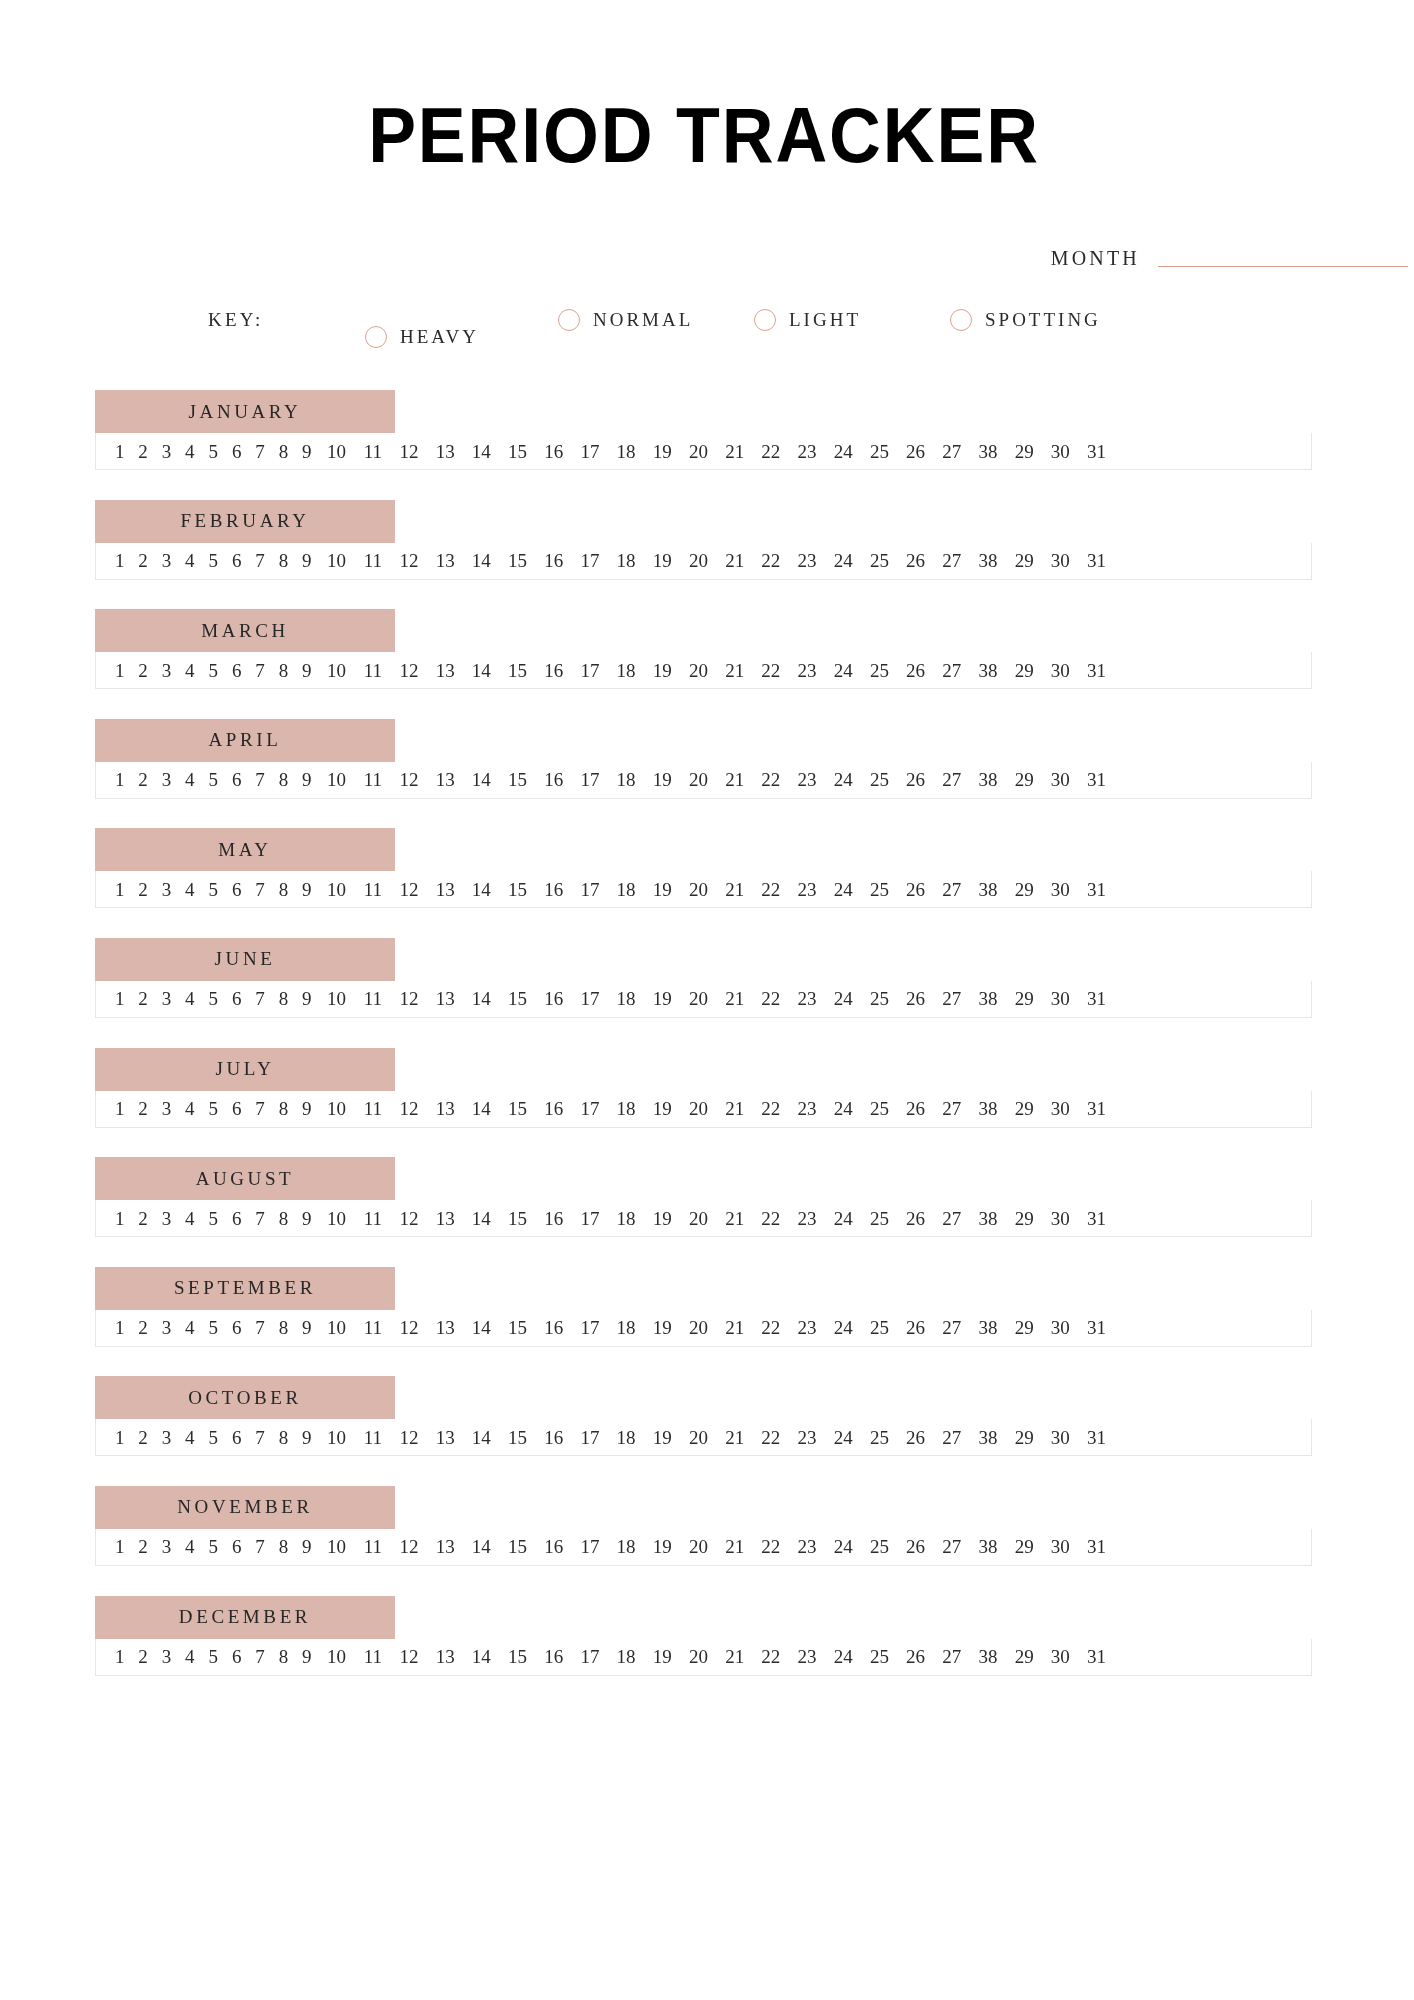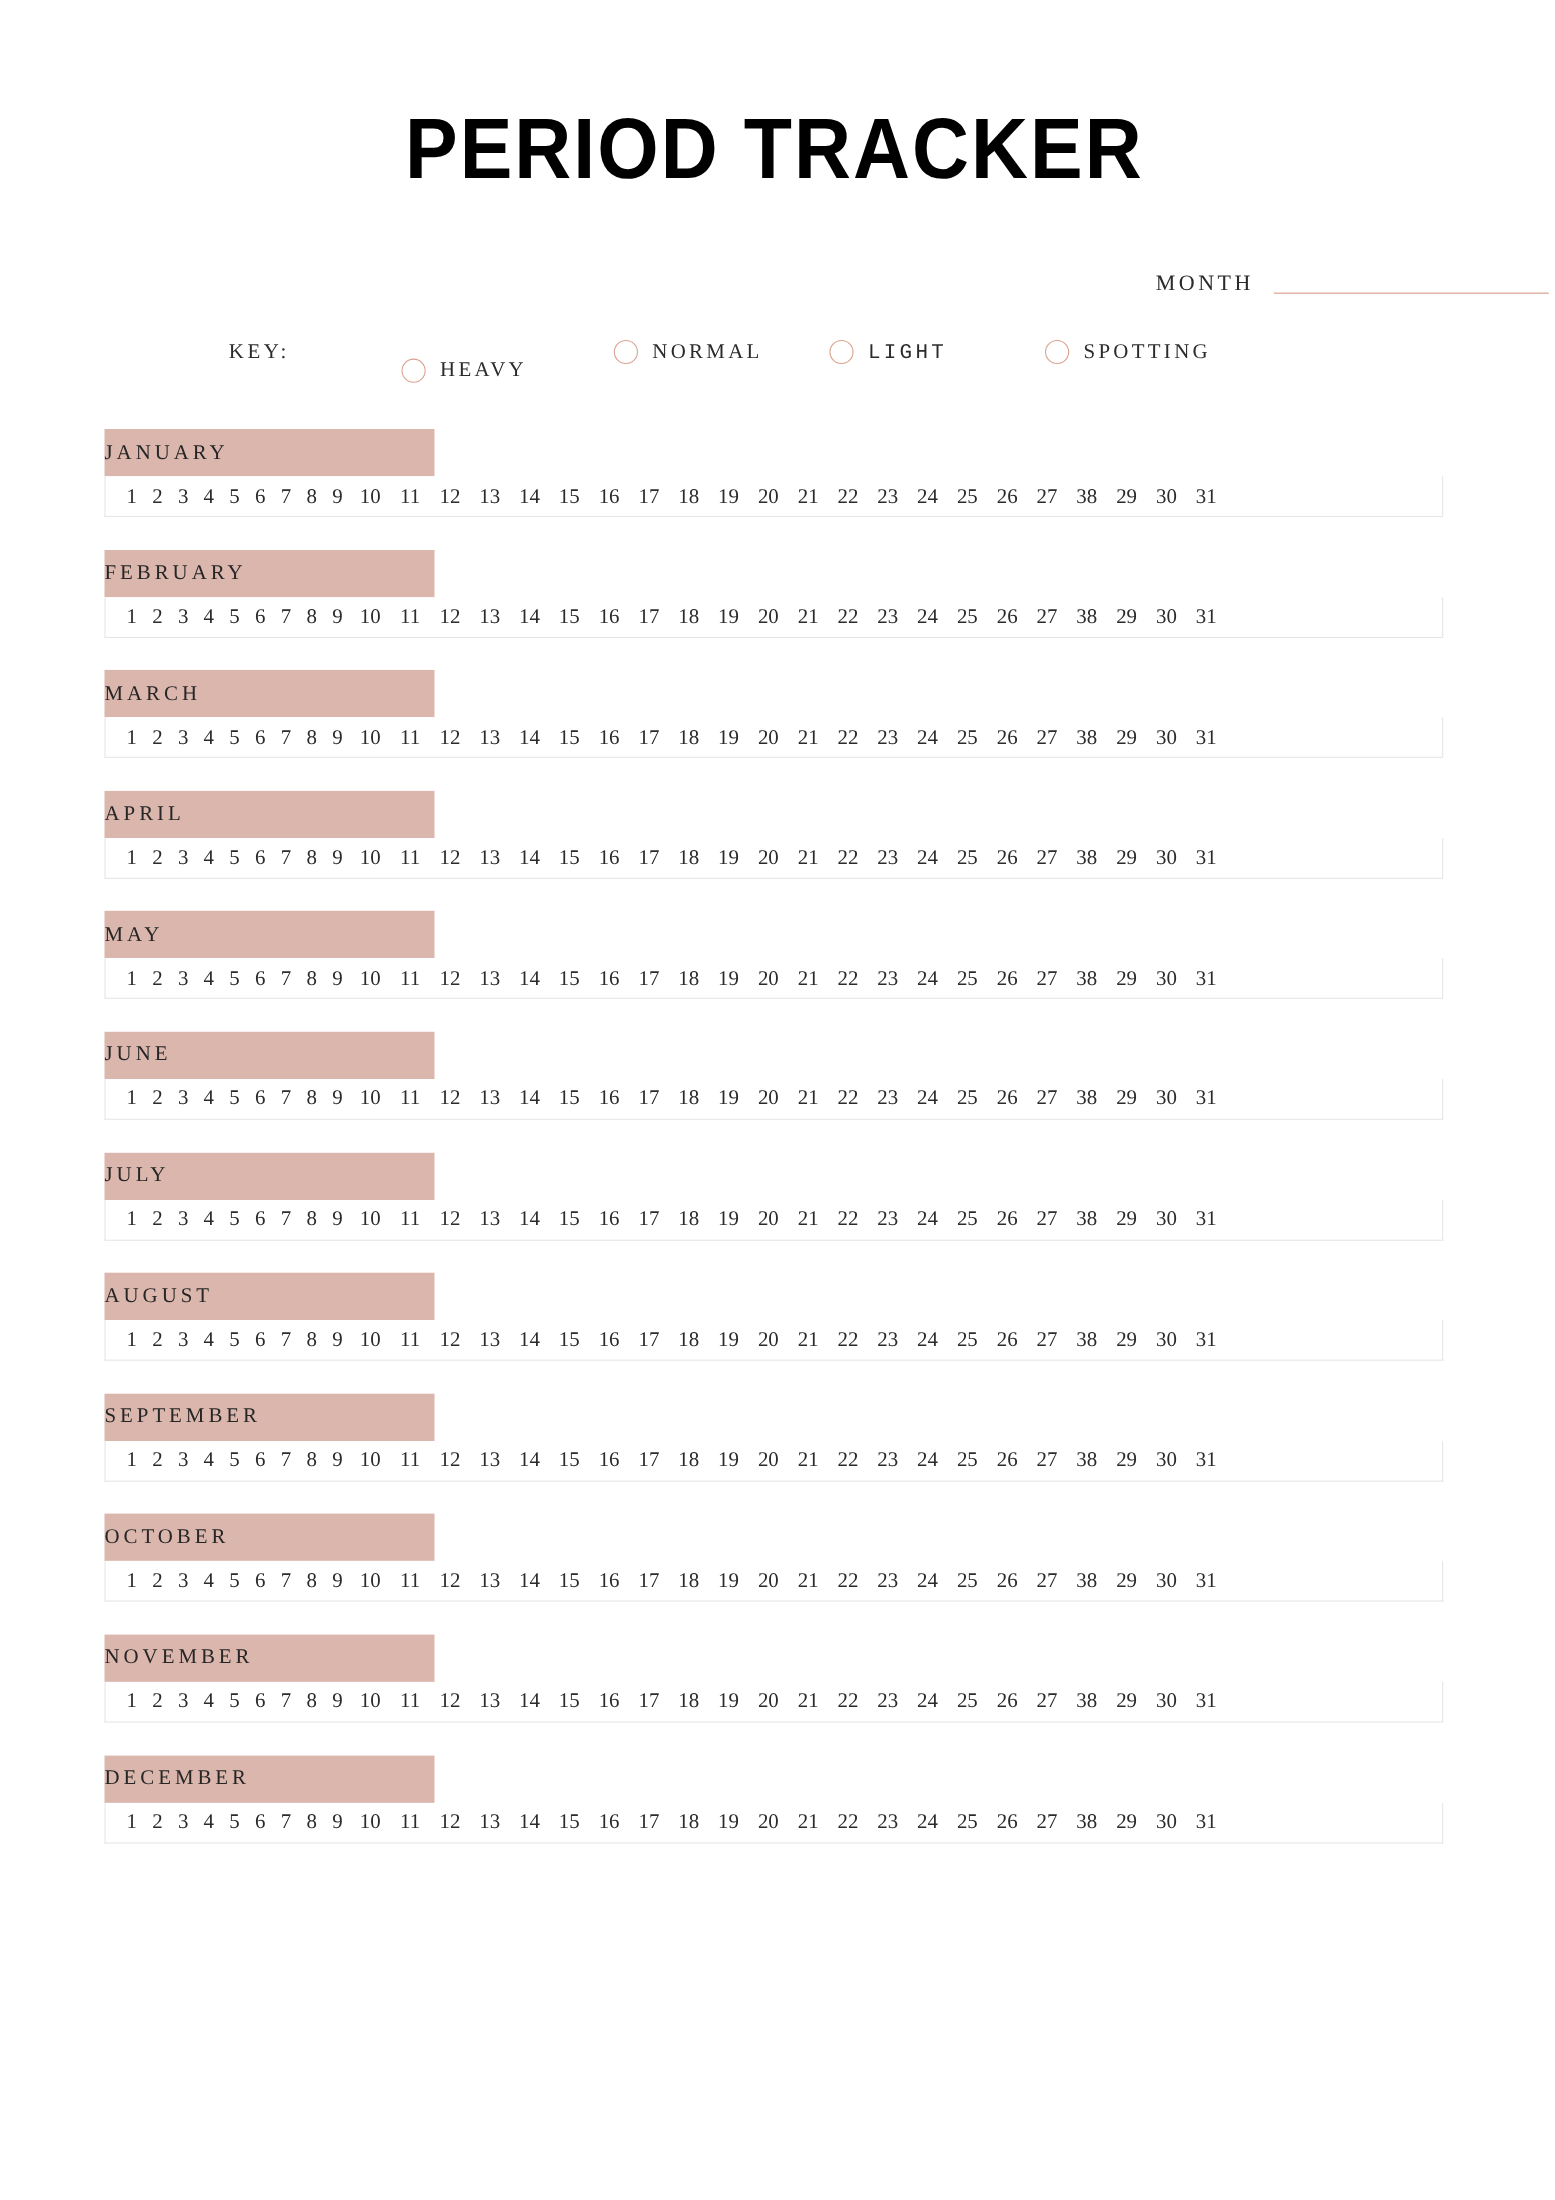--- a/index.html
+++ b/index.html
@@ -80,21 +80,21 @@
     color: #2b2b2b;
     width: 157px;
   }
   .key-item {
     display: flex;
     align-items: center;
     gap: 13px;
   }
   .key-item.k0 { width: 193px; margin-top: 34px; }
   .key-item.k1 { width: 196px; }
-  .key-item.k2 { width: 196px; font-family: Liberation Mono, monospace; }
+  .key-item.k2 { width: 196px; }
   .key-item.k3 { width: 200px; }
   .key-circle {
     width: 22px;
     height: 22px;
     border-radius: 50%;
     border: 1.5px solid #d9a28f;
     background: #ffffff;
     flex: none;
   }
   .key-text {
@@ -112,20 +112,21 @@
   }
   .month-block {
     margin-bottom: 29.6px;
   }
   .month-banner {
     width: 300px;
     height: 43px;
     background: #dab6ac;
     display: flex;
     align-items: center;
+    justify-content: center;
   }
   .month-banner-text {
     font-size: 19px;
     letter-spacing: 3.6px;
     color: #262626;
     white-space: nowrap;
   }
   .days-row {
     border: 1px solid #e6e6e6;
     border-top: none;

